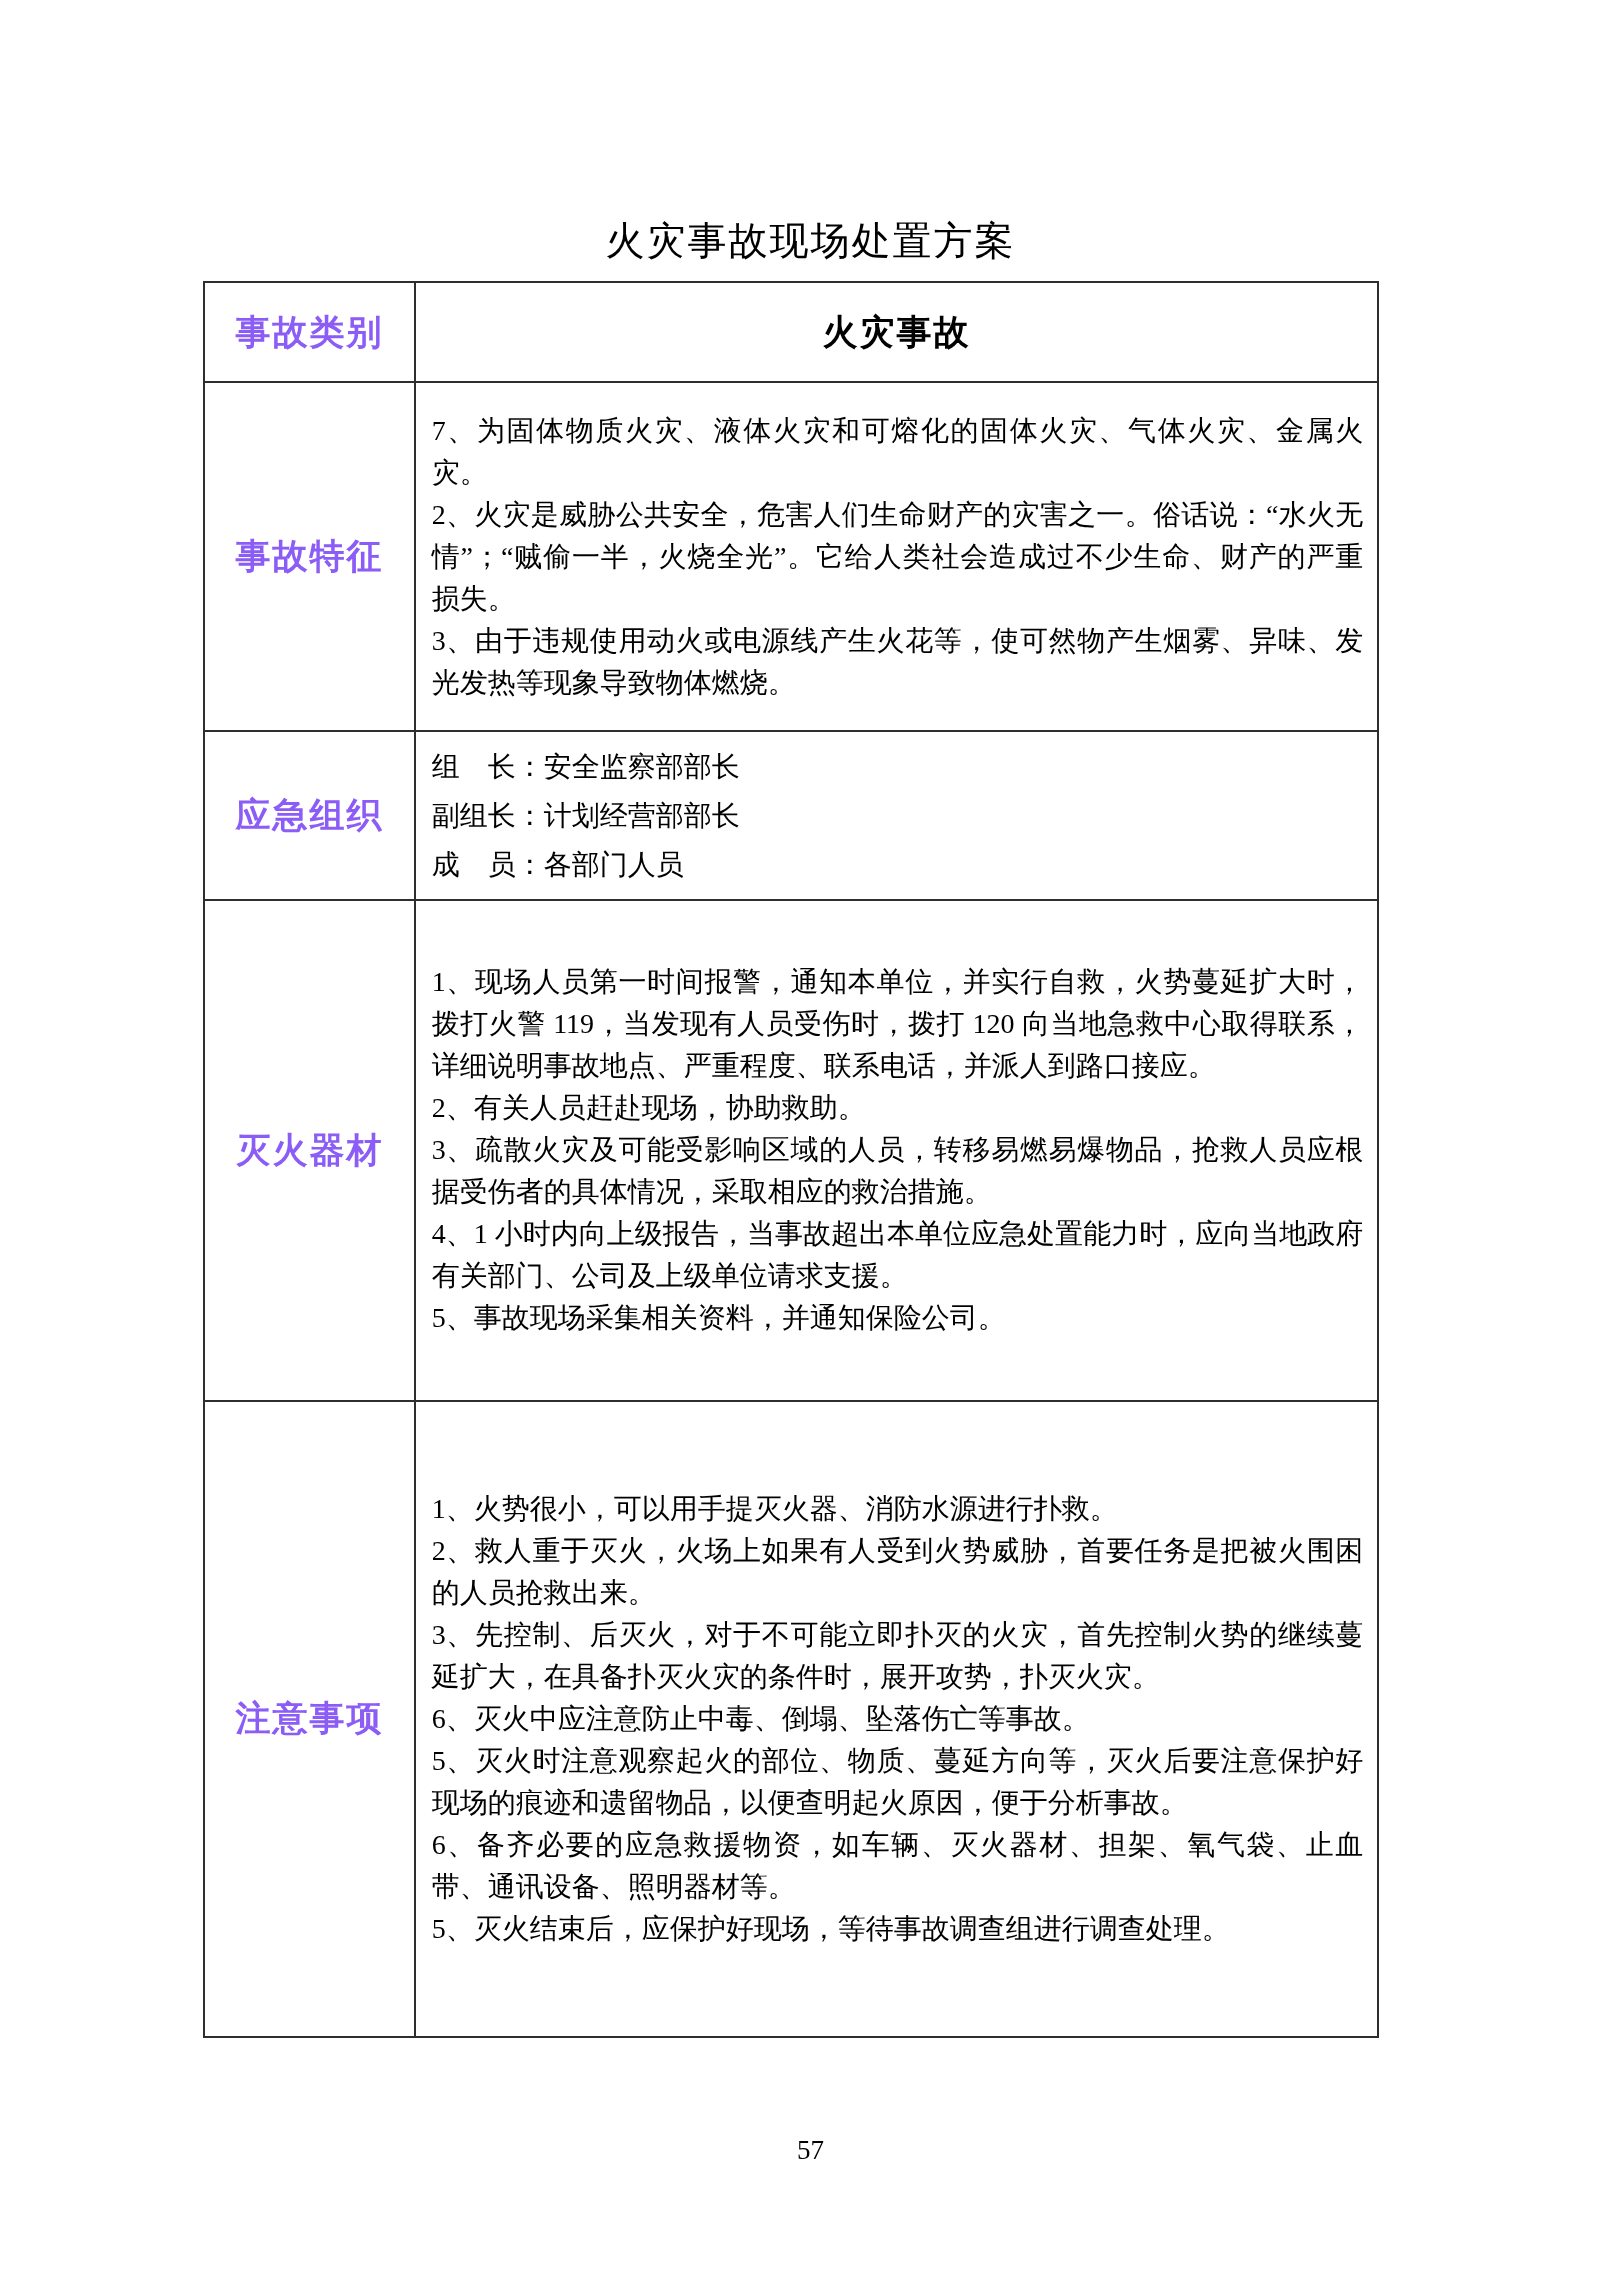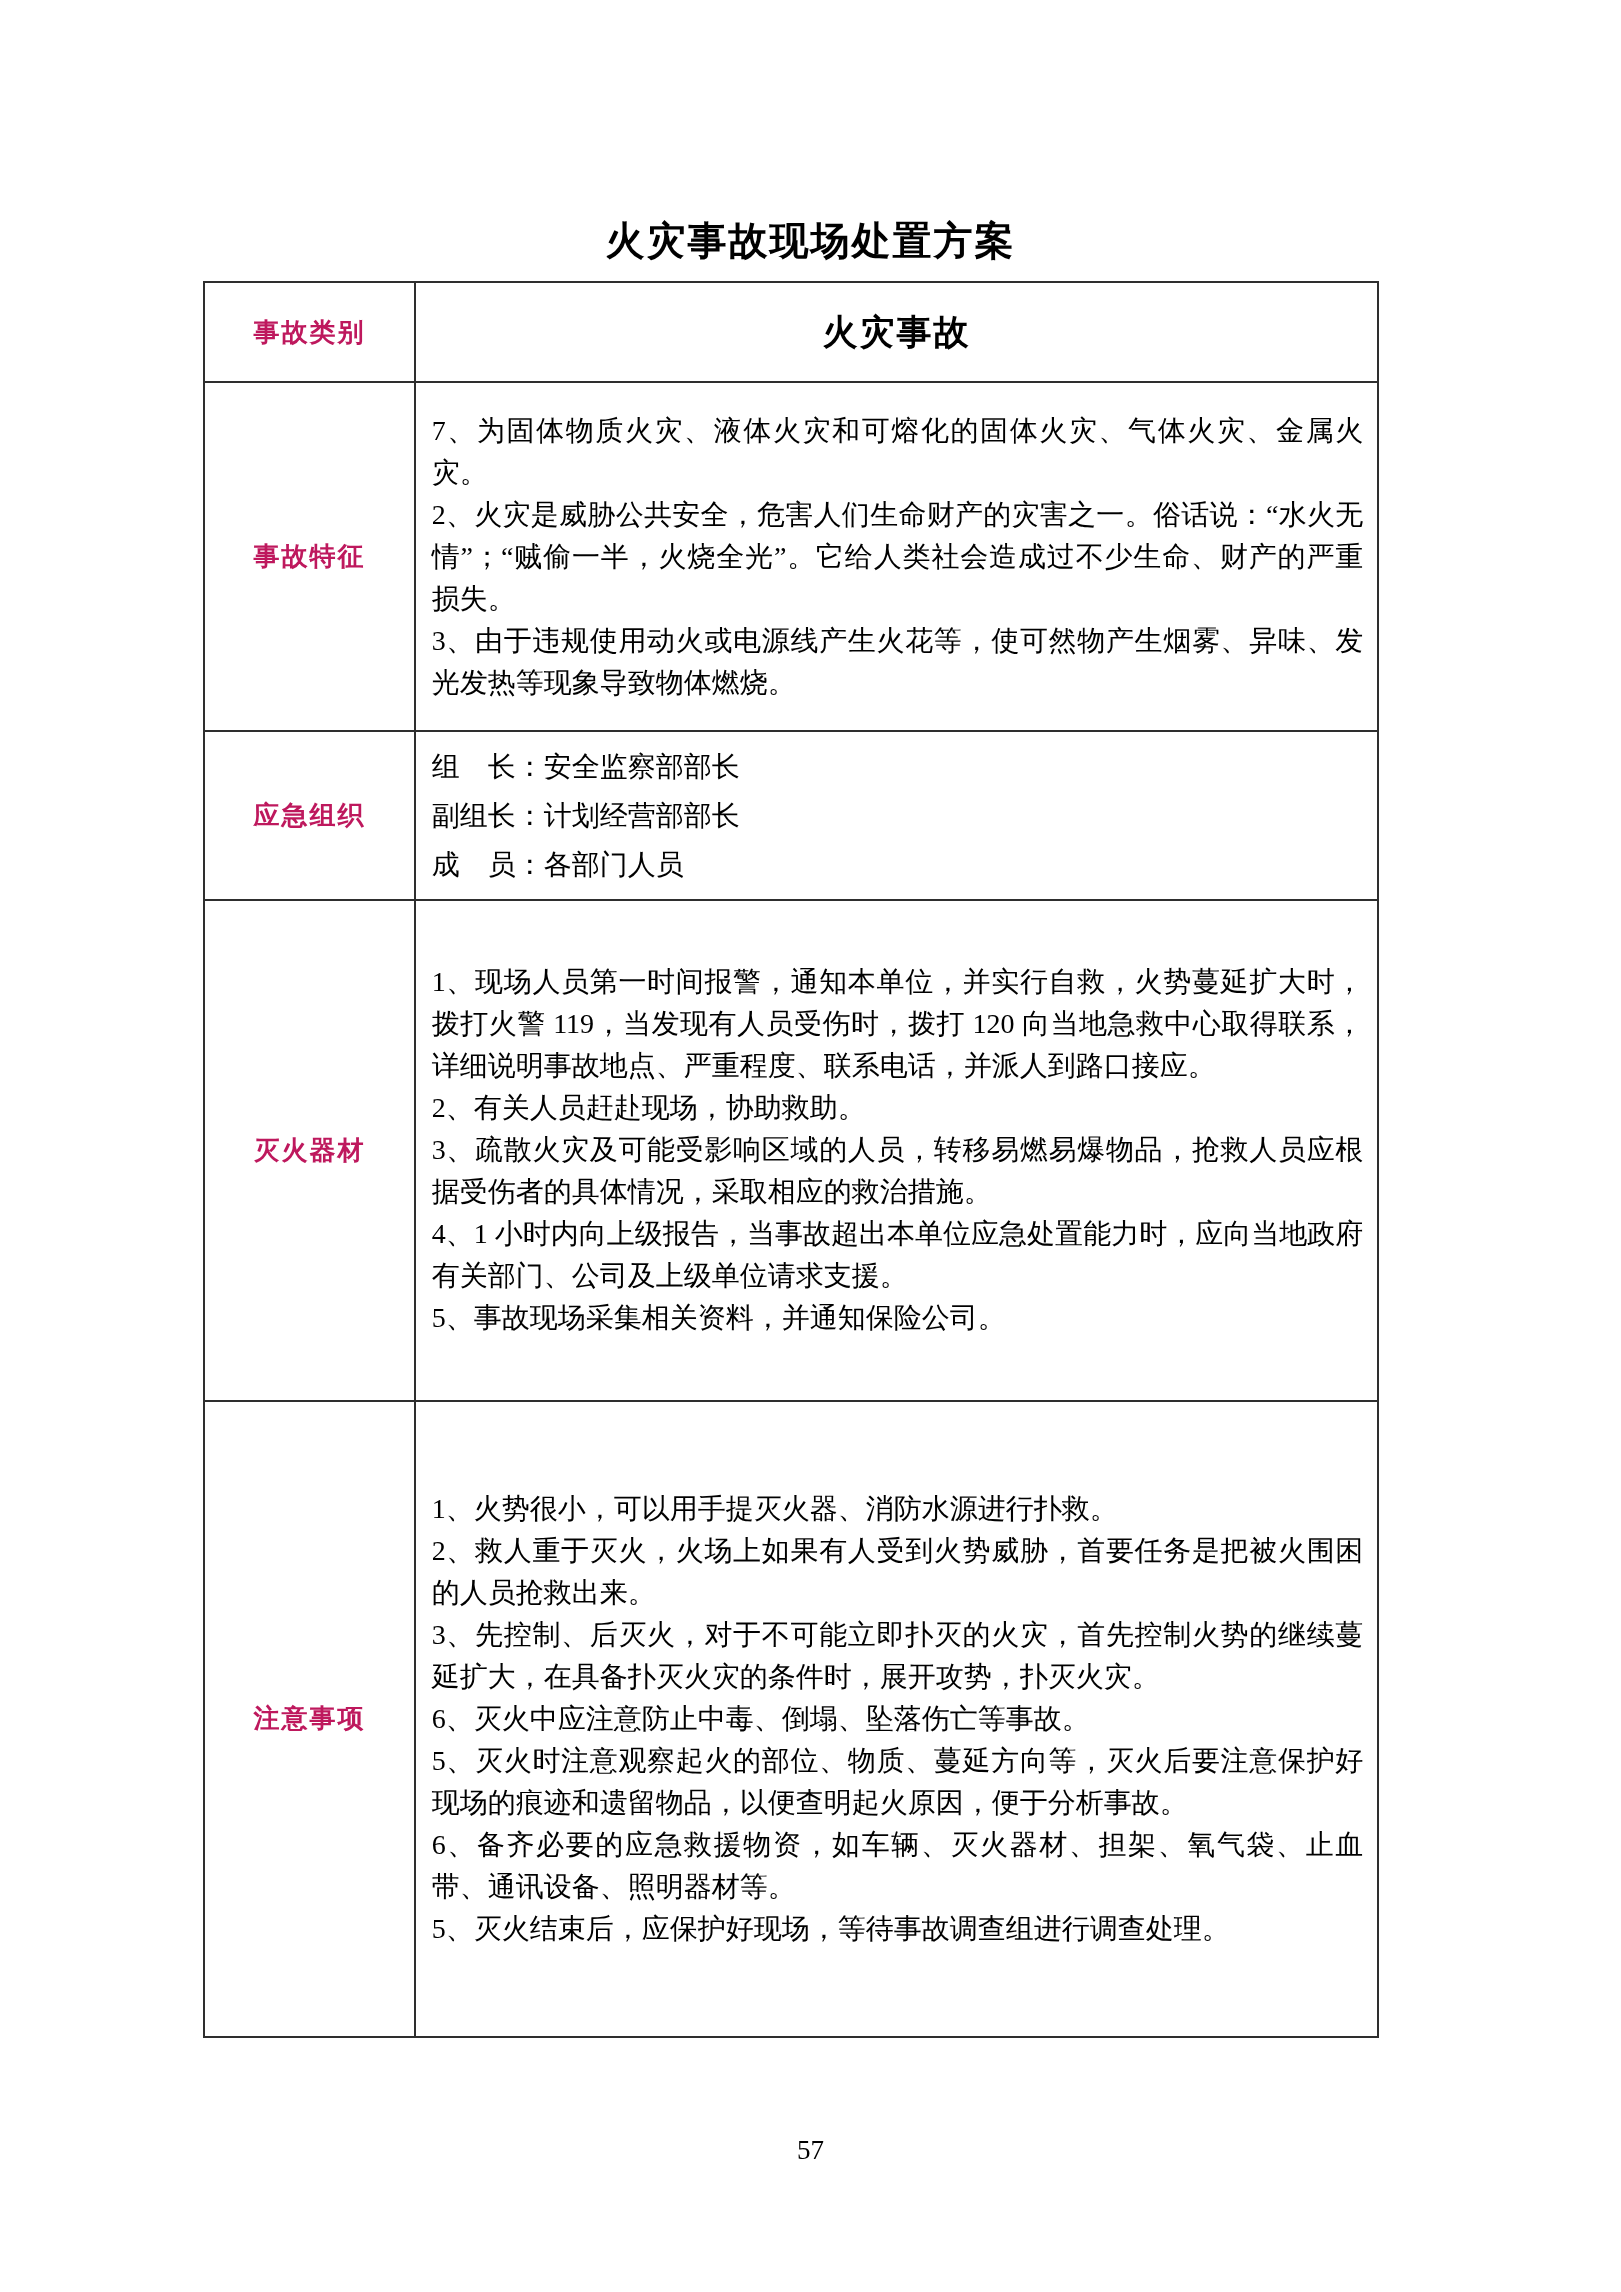--- a/index.html
+++ b/index.html
@@ -14,21 +14,21 @@
     font-family: "Liberation Serif", "DejaVu Serif", serif;
     color: #000000;
   }
   .doc-title {
     position: absolute;
     top: 214px;
     left: 0;
     width: 1621px;
     text-align: center;
     font-size: 39px;
-    font-weight: bold;
+    font-weight: normal;
     letter-spacing: 2px;
     font-family: "Liberation Serif", "DejaVu Serif", serif;
   }
   table.plan-table {
     position: absolute;
     left: 203px;
     top: 281px;
     width: 1174px;
     border-collapse: collapse;
     table-layout: fixed;
@@ -36,23 +36,23 @@
   }
   table.plan-table td {
     border: 2px solid #2e2e2e;
     vertical-align: middle;
     background: #ffffff;
   }
   td.label-cell {
     text-align: center;
     font-family: "Liberation Sans", "DejaVu Sans", sans-serif;
     font-weight: bold;
-    font-size: 26px;
+    font-size: 35px;
     letter-spacing: 2px;
-    color: #be185d;
+    color: #8b5cf6;
   }
   td.value-cell {
     text-align: center;
     font-family: "Liberation Sans", "DejaVu Sans", sans-serif;
     font-weight: bold;
     font-size: 35px;
     letter-spacing: 2px;
     color: #000000;
     border-radius: 9px;
   }

